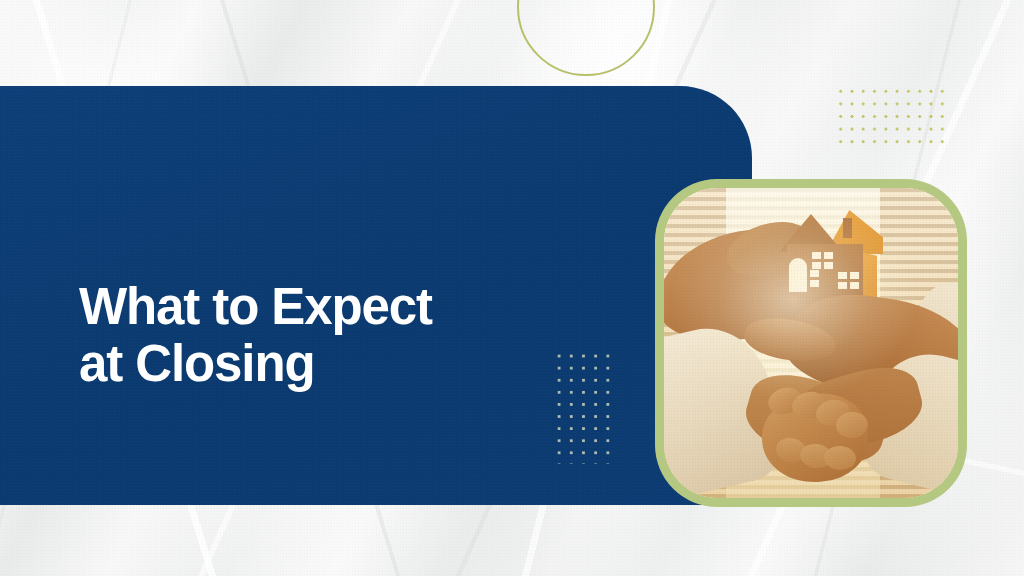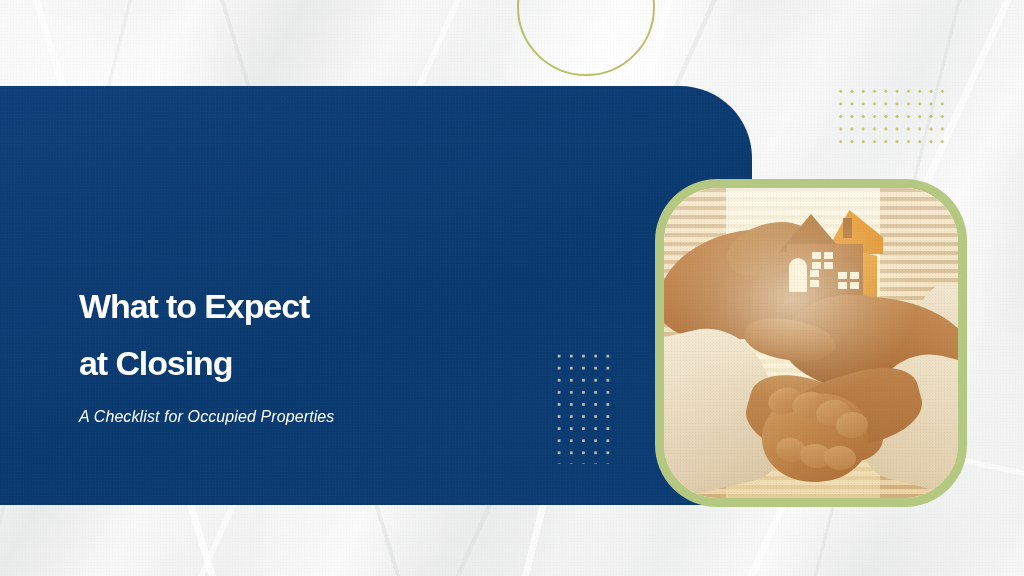--- a/index.html
+++ b/index.html
@@ -105,21 +105,21 @@
   }
 
   
   .headline-block {
     position:absolute;
     left:79px; top:278px;
     width:470px;
   }
   .headline {
     font-family:"Liberation Sans", sans-serif;
-    font-size:34px;
+    font-size:51px;
     font-weight:bold;
     line-height:57px;
     letter-spacing:-1.1px;
     color:#ffffff;
     white-space:pre-line;
   }
   .subhead {
     margin-top:16px;
     font-family:"Liberation Sans", sans-serif;
     font-size:16px;
@@ -342,21 +342,20 @@
 
   <div class="dots-olive"></div>
 
   <div class="navy-panel"></div>
 
   <div class="dots-light"></div>
 
   <div class="headline-block">
     <div class="headline">What to Expect
 at Closing</div>
-    <div class="subhead">A Checklist for Occupied Properties</div>
   </div>
 
   <div class="photo-card">
     <div class="photo-inner">
 
       <div class="blinds-wash"></div>
       <div class="blinds"></div>
       <div class="blinds-left"></div>
       <div class="blinds-right"></div>
 

